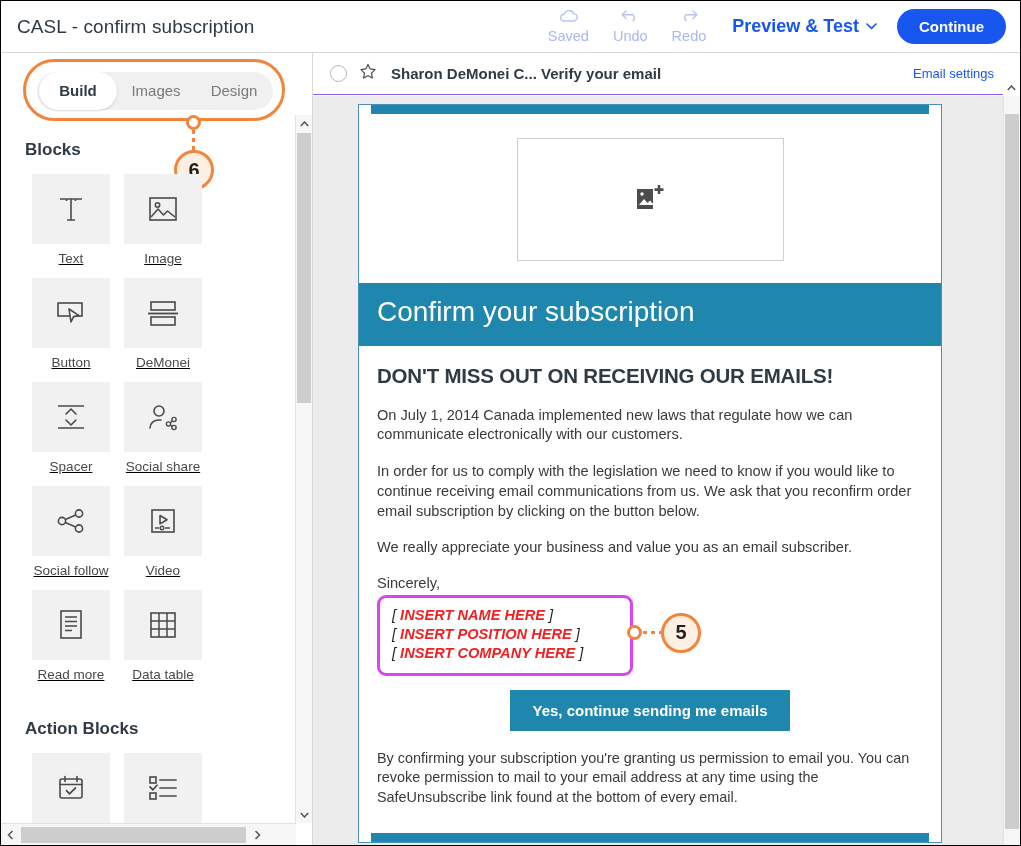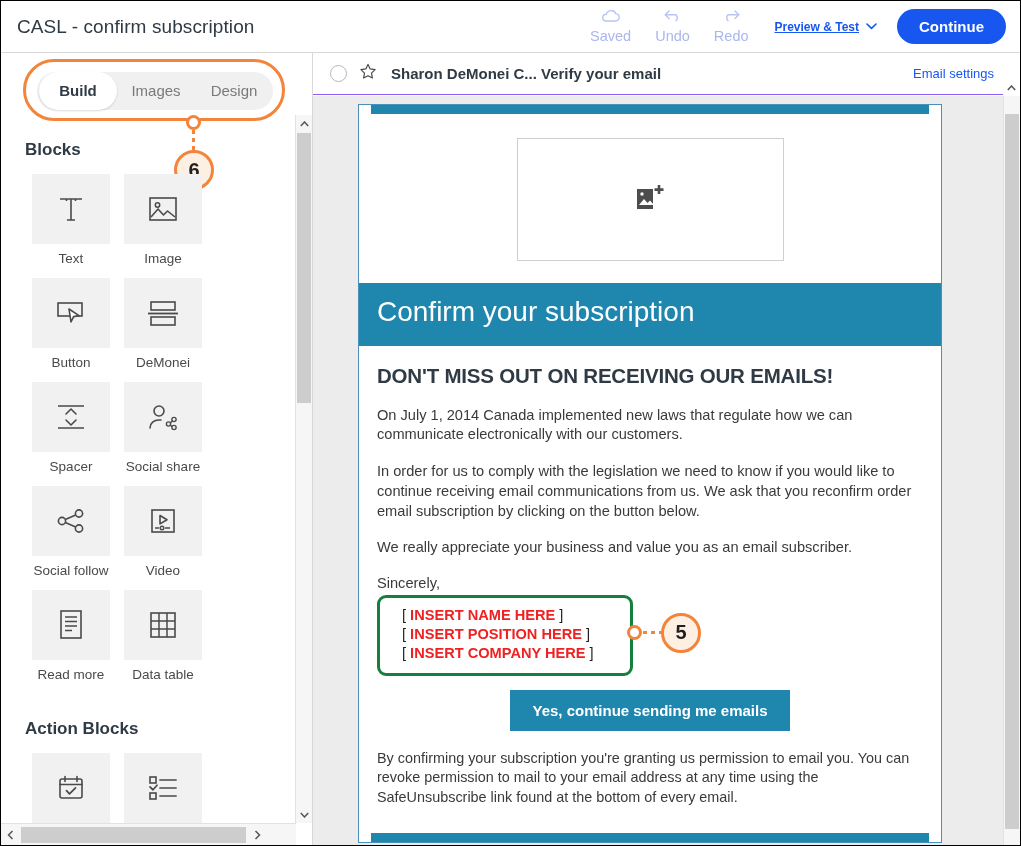--- a/index.html
+++ b/index.html
@@ -27,21 +27,21 @@
     letter-spacing:.1px;white-space:nowrap;
   }
   .top-actions{margin-left:auto;display:flex;align-items:center;gap:0;padding-right:14px;}
   .tb-item{
     display:flex;align-items:center;gap:6px;font-size:14.5px;
     color:#aab6f0;padding:0 12px;white-space:nowrap;font-weight:500;flex-direction:column;
   }
   .tb-item svg{display:block;}
   .tb-preview{
     display:flex;align-items:center;gap:7px;color:#1856f0;font-weight:bold;
-    font-size:12px;padding:0 10px 0 14px;white-space:nowrap;text-decoration:underline;
+    font-size:18px;padding:0 10px 0 14px;white-space:nowrap;
   }
   .chev{width:11px;height:7px;display:block;}
   .continue-btn{
     background:#1856f0;color:#fff;border:none;border-radius:20px;
     font-size:15px;font-weight:bold;padding:9px 22px;margin-left:10px;
     font-family:"Liberation Sans",sans-serif;cursor:pointer;
   }
 
   
   .sidebar{
@@ -82,21 +82,21 @@
   }
   .callout6{left:137px;top:78px;}
 
   .panel-scroll{
     position:absolute;left:0;top:62px;width:295px;height:708px;
     overflow:hidden;
   }
   .sec-title{
     font-size:17px;font-weight:bold;color:#2f3a44;margin:25px 0 14px 24px;
   }
-  .grid{display:flex;flex-wrap:wrap;padding-left:24px;width:268px;}
+  .grid{display:flex;flex-wrap:wrap;padding-left:24px;width:268px;text-decoration:underline;}
   .blk{width:92px;margin-bottom:12px;text-align:center;}
   .blk .thumb{
     width:78px;height:70px;background:#f1f1f1;margin:0 auto;
     display:flex;align-items:center;justify-content:center;
   }
   .blk .lbl{font-size:13.5px;color:#4a4a4a;margin-top:7px;}
   .blk svg{display:block;}
 
   
   .v-sb{
@@ -165,22 +165,22 @@
   .body{padding:4px 18px 0 18px;}
   .h2{
     font-size:20.5px;font-weight:bold;color:#2f3a44;margin:14px 0 18px;
     letter-spacing:-.2px;
   }
   .p{font-size:14.6px;color:#3a3a3a;line-height:1.35;margin:0 0 17px;}
   .sincerely{font-size:14.6px;color:#3a3a3a;margin:0 0 4px;}
 
   .ph-wrap{position:relative;margin:0 0 14px;}
   .placeholder-box{
-    border:3px solid #15803d;border-radius:9px;box-sizing:border-box;
-    width:256px;padding:8px 22px 9px;
+    border:3px solid #d946ef;border-radius:9px;box-sizing:border-box;
+    width:256px;padding:8px 12px 9px;font-style:italic;
   }
   .ph-line{font-size:14.6px;line-height:1.32;color:#231f20;white-space:nowrap;}
   .ph-line b{color:#ee2222;font-weight:bold;}
   .callout5-dot{
     position:absolute;left:250px;top:30px;width:15px;height:15px;
     border-radius:50%;background:#fff;border:3px solid #f2843c;box-sizing:border-box;
   }
   .callout5-line{
     position:absolute;left:266px;top:36px;width:20px;height:3px;
     background:repeating-linear-gradient(to right,#f2843c 0 4px,transparent 4px 8px);

